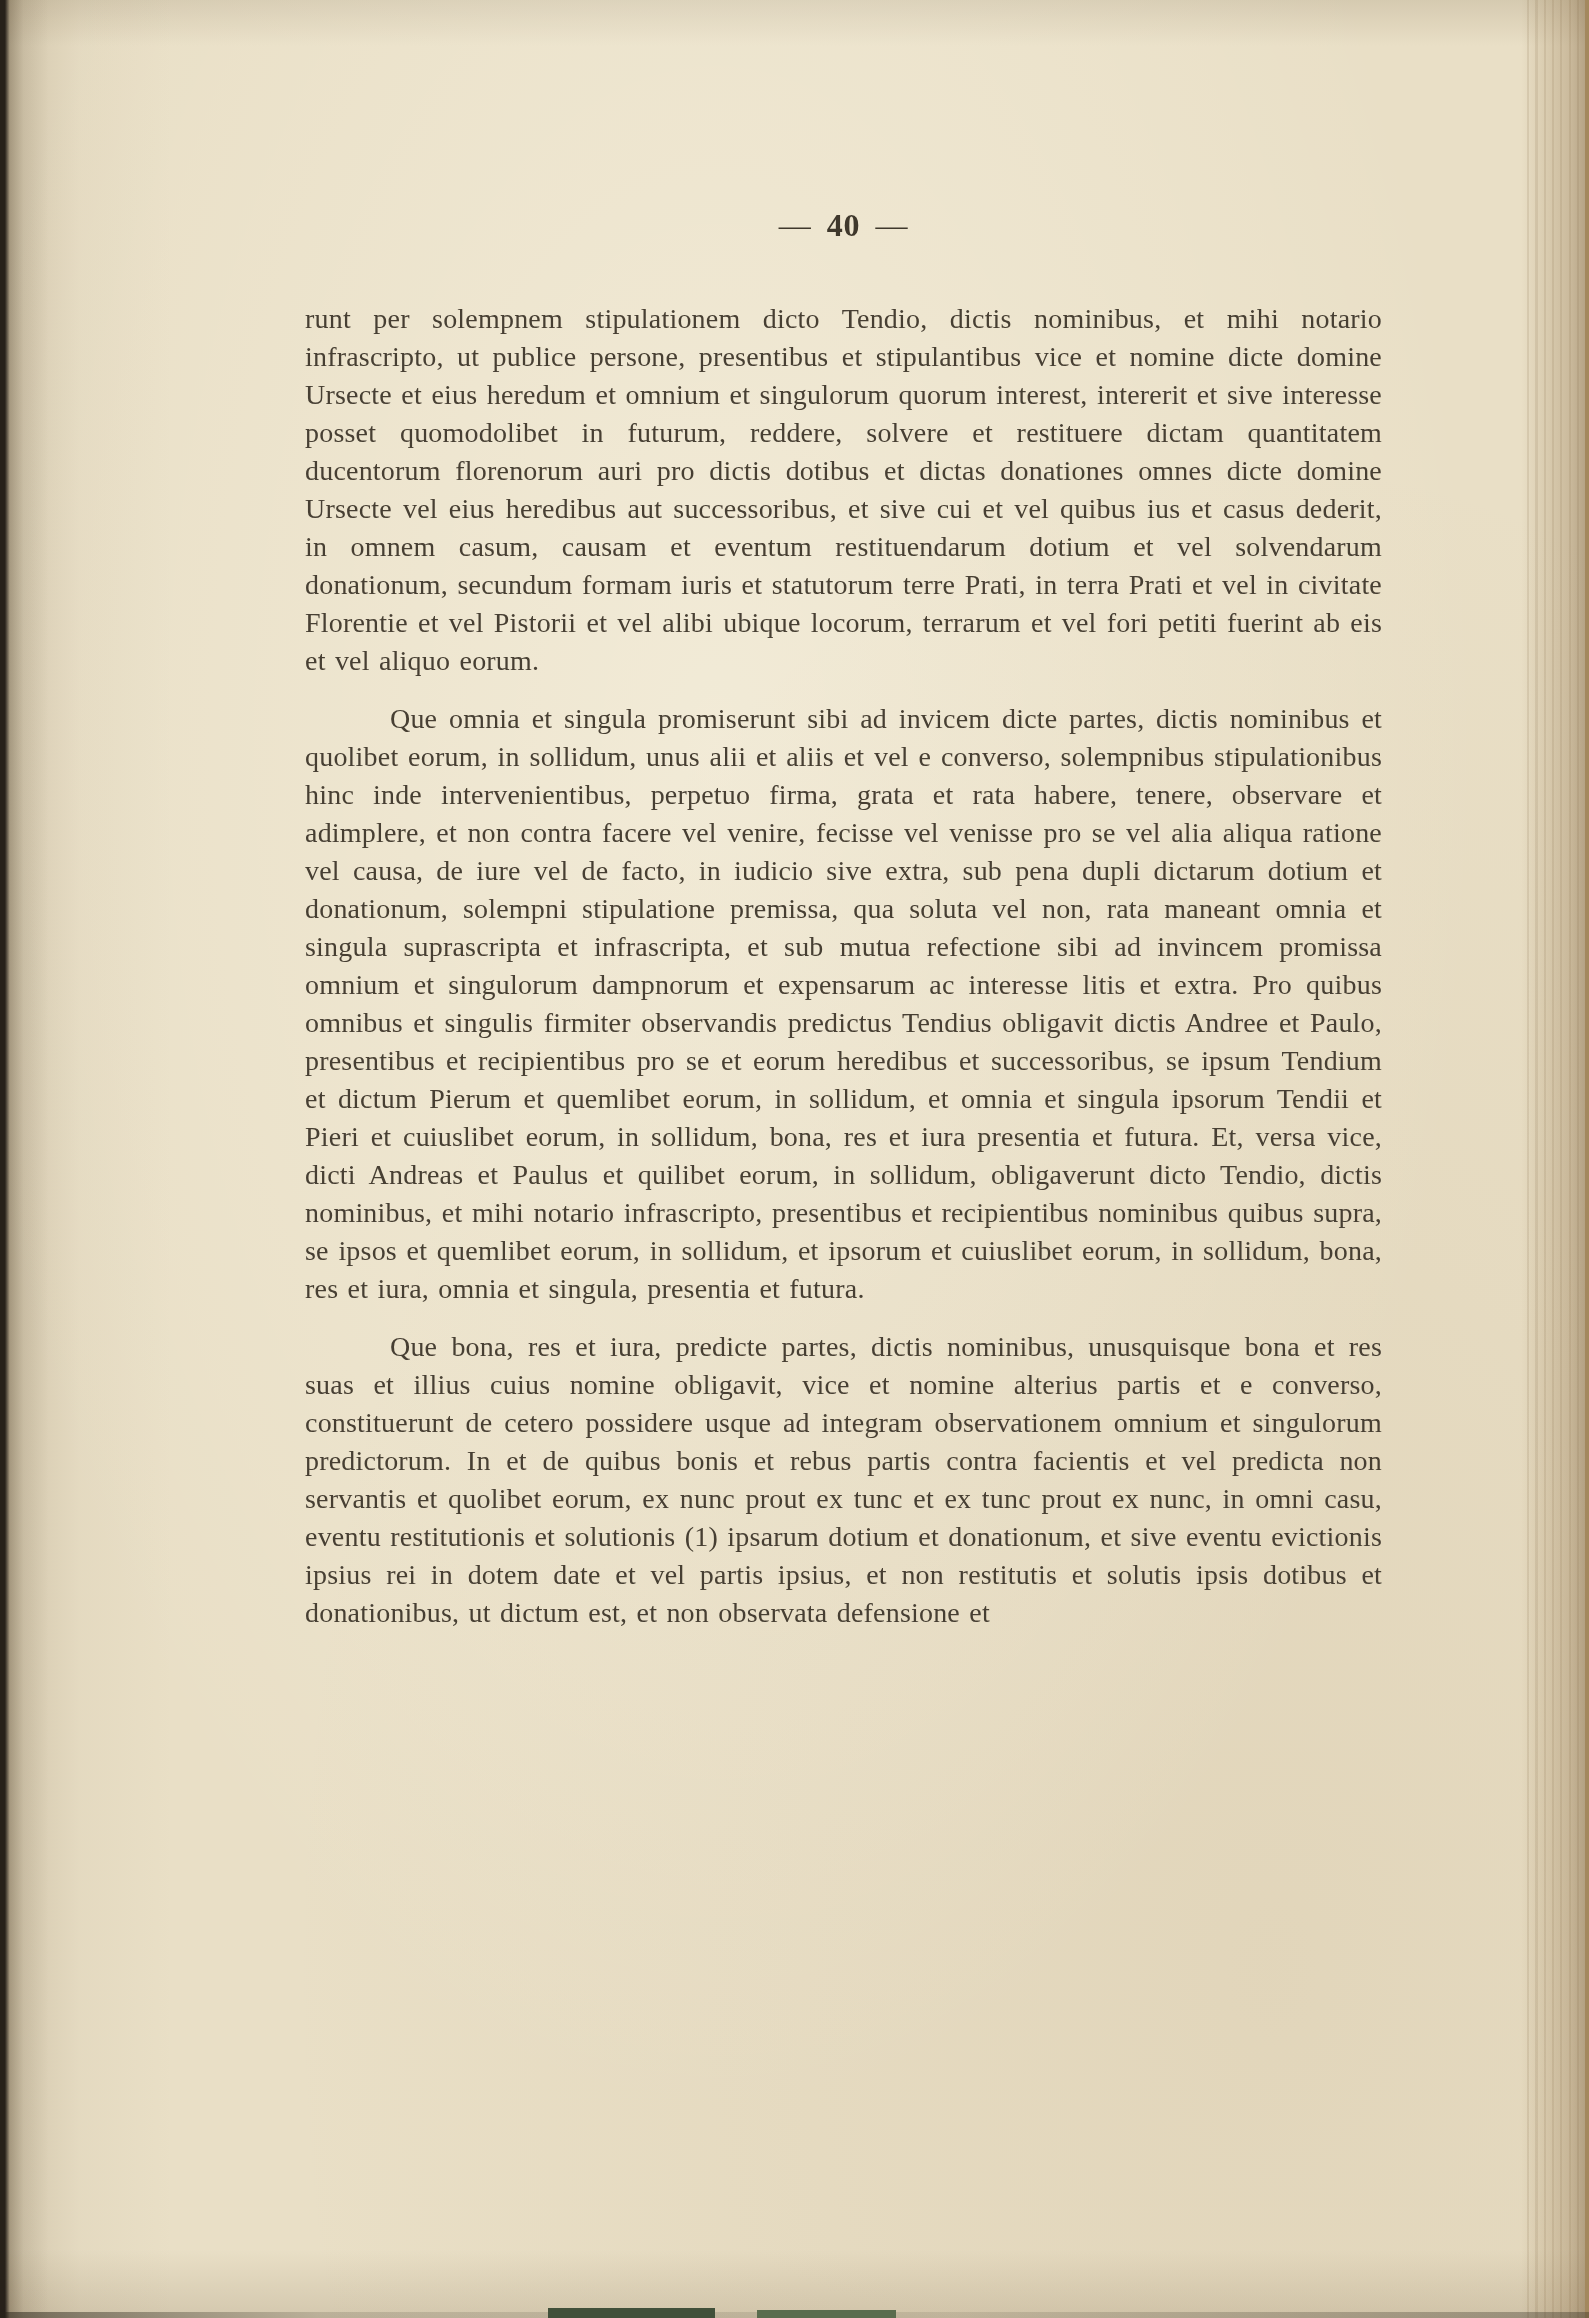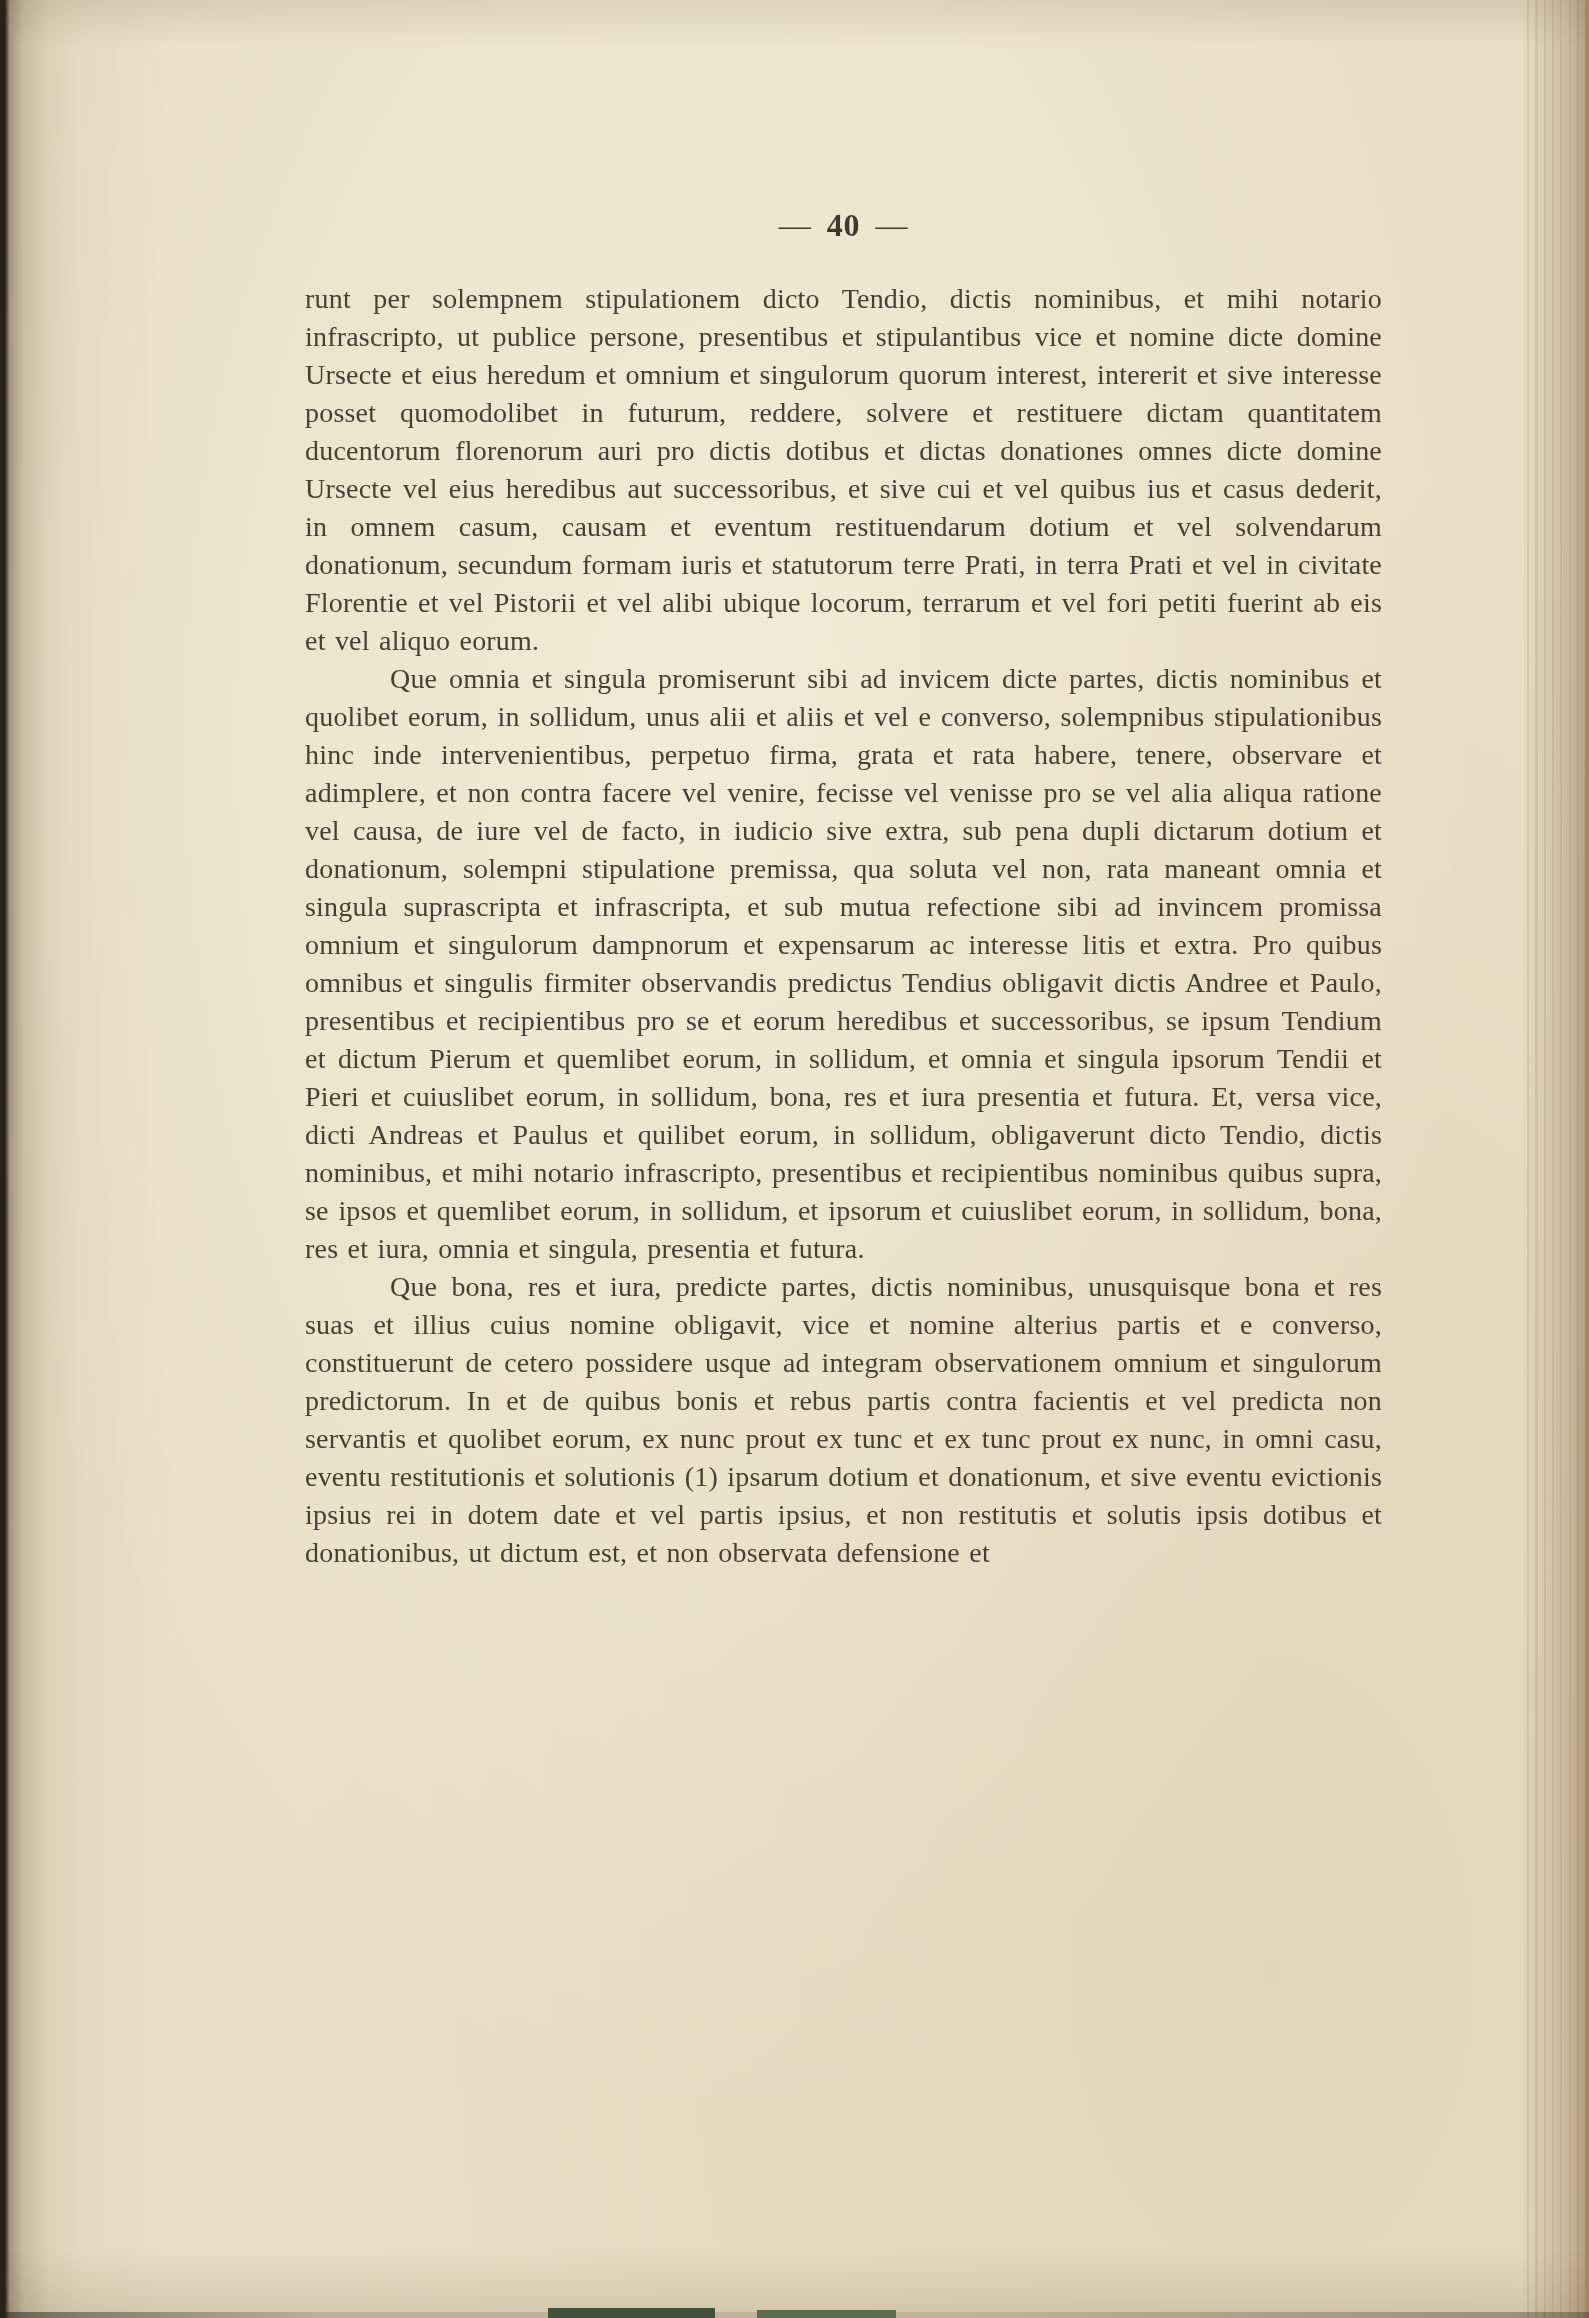--- a/index.html
+++ b/index.html
@@ -100,21 +100,21 @@
     top: 280px;
     left: 305px;
     width: 1077px;
     font-size: 28px;
     line-height: 38px;
     color: #473f33;
     text-align: justify;
     letter-spacing: 0.2px;
     word-spacing: 2.1px;
   }
-  .body-text p { text-indent: 85px; }
+  .body-text p { text-indent: 85px; margin-top: 20px; }
   .body-text p.continuation { text-indent: 0; }
 
   .footnote {
     position: absolute;
     top: 1841px;
     left: 305px;
     width: 1077px;
     font-size: 25px;
     line-height: 37px;
     color: #473f33;

